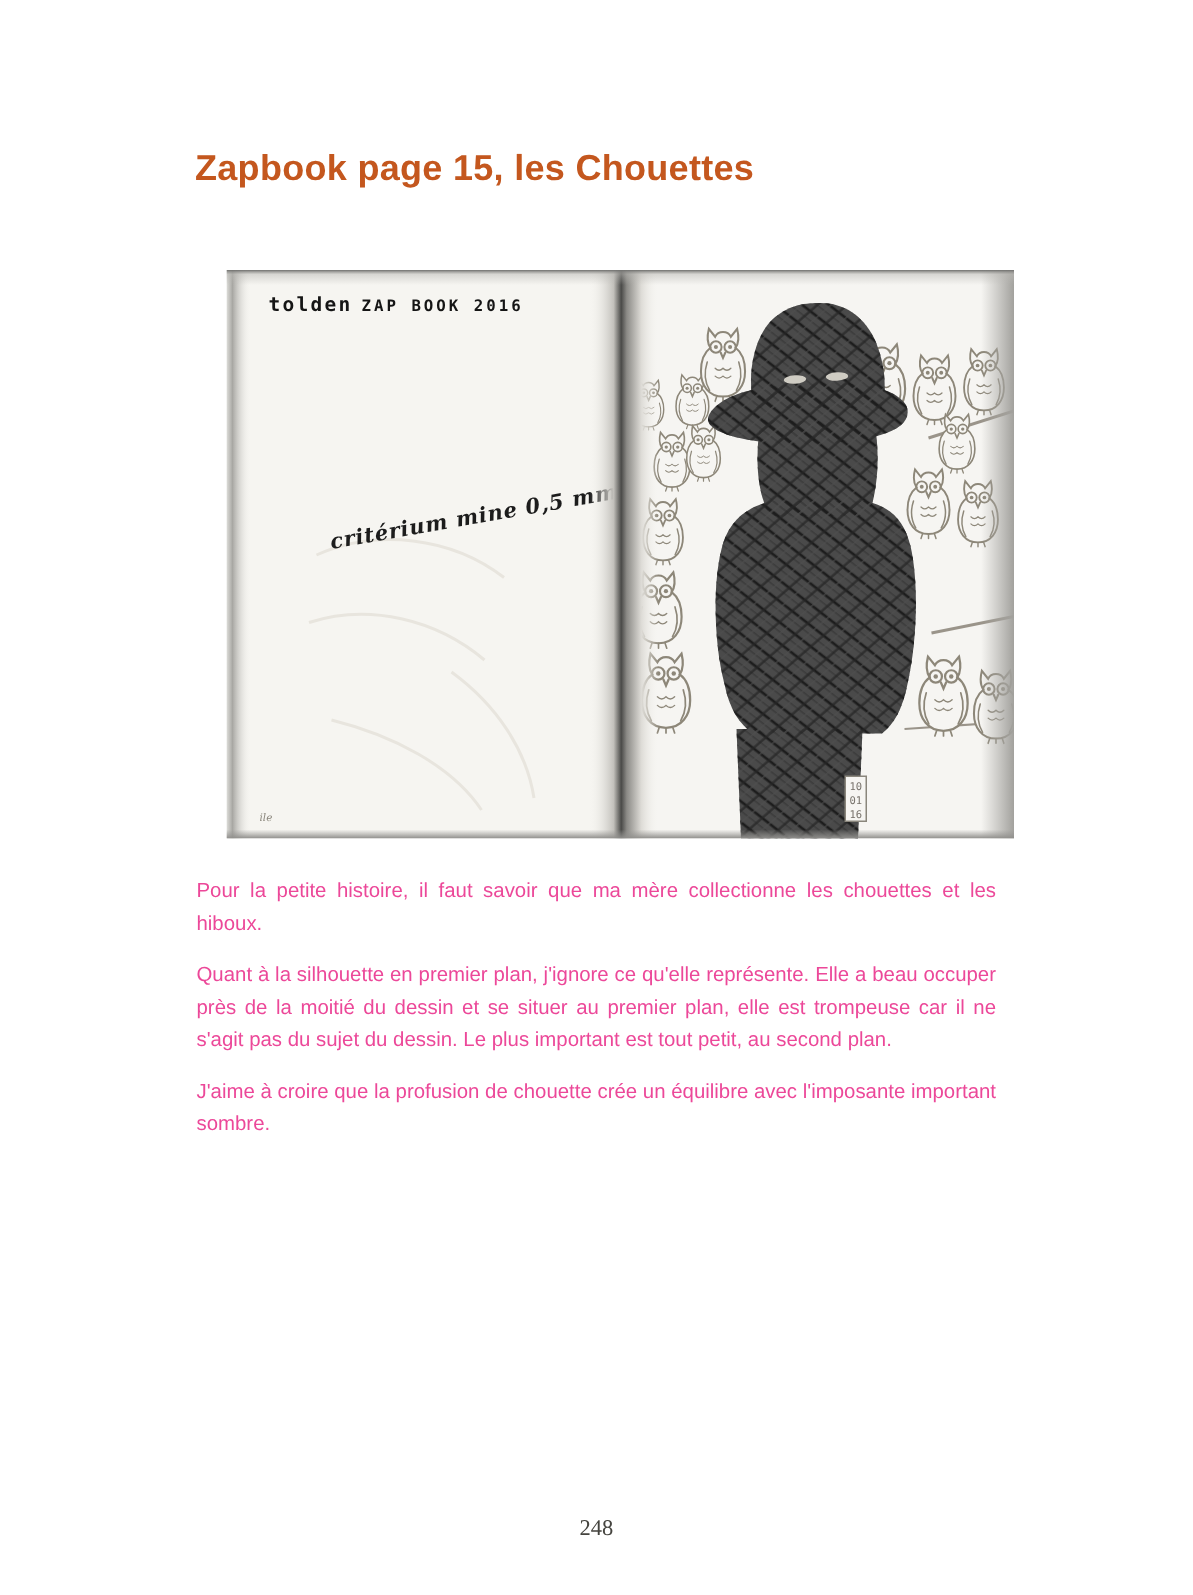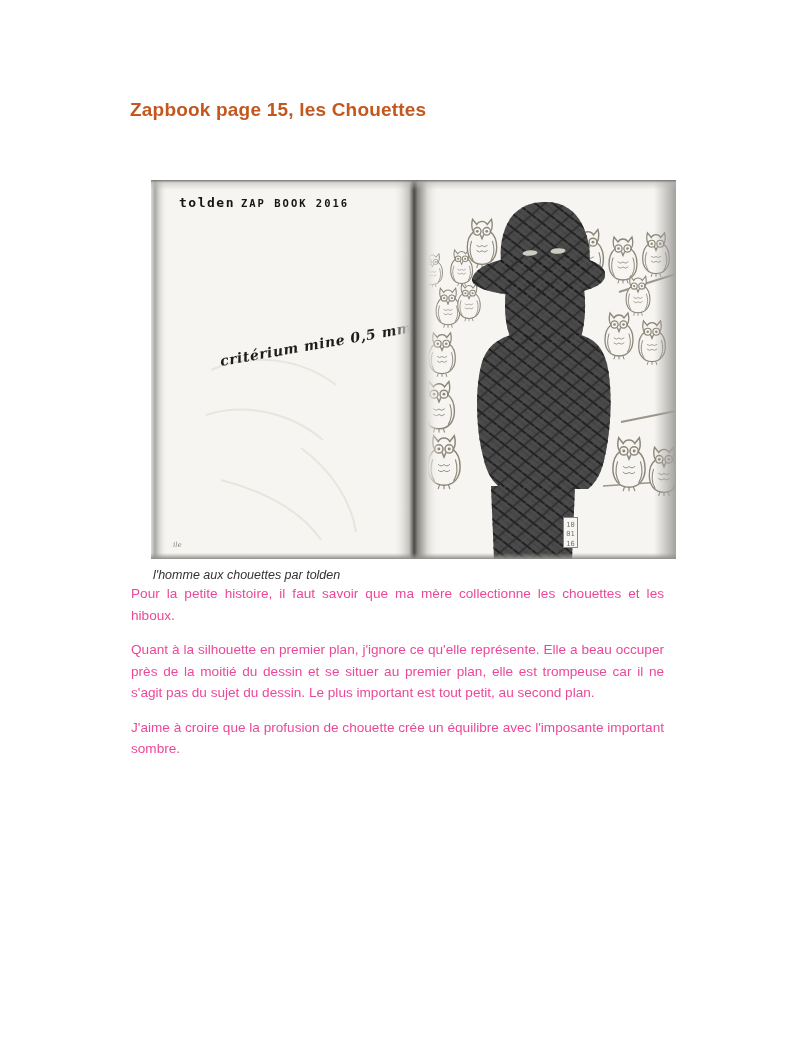--- a/index.html
+++ b/index.html
@@ -3,21 +3,21 @@
 <meta charset="utf-8">
 <style>
   html,body { margin:0; padding:0; }
   body {
     width:795px; height:1063px; background:#ffffff; position:relative;
     font-family:"Liberation Sans", sans-serif; overflow:hidden;
   }
   .doc { position:absolute; inset:0; }
   .title {
     position:absolute; left:130px; top:99px; margin:0;
-    font-size:19px; font-weight:bold; color:#c4571e; letter-spacing:0.2px;
+    font-size:24px; font-weight:bold; color:#c4571e; letter-spacing:0.2px;
   }
   figure.scan-figure { position:absolute; left:135px; top:164px; margin:16px; }
   figure.scan-figure svg { display:block; }
   figcaption.caption {
     margin:9px 0 0 2px; font-style:italic; font-size:12.5px; color:#333333;
   }
   .bodytext { position:absolute; left:131px; top:583px; width:533px; }
   .bodytext p {
     margin:0 0 13px 0; font-size:13.6px; line-height:21.5px;
     color:#ec4899; text-align:justify;
@@ -171,23 +171,23 @@
           <text x="419.5" y="365.5" font-size="7" fill="#76716a" text-anchor="middle" font-family="DejaVu Sans Mono, monospace">16</text>
         </g>
       </g>
 
       <rect x="242" y="0" width="46" height="379" fill="url(#gutter)"></rect>
       <rect x="0" y="0" width="16" height="379" fill="url(#leftEdge)"></rect>
       <rect x="503" y="0" width="22" height="379" fill="url(#rightEdge)"></rect>
       <rect x="0" y="0" width="525" height="10" fill="url(#topEdge)"></rect>
       <rect x="0" y="373" width="525" height="6" fill="url(#bottomEdge)"></rect>
     </svg>
-    <figcaption class="caption">l'homme aux chouettes par tolden</figcaption>
   </figure>
 
   <section class="bodytext">
     <p>Pour la petite histoire, il faut savoir que ma mère collectionne les chouettes et les hiboux.</p>
     <p>Quant à la silhouette en premier plan, j'ignore ce qu'elle représente. Elle a beau occuper près de la moitié du dessin et se situer au premier plan, elle est trompeuse car il ne s'agit pas du sujet du dessin. Le plus important est tout petit, au second plan.</p>
     <p>J'aime à croire que la profusion de chouette crée un équilibre avec l'imposante important sombre.</p>
   </section>
 
+  <div class="pageno">248</div>
 
 </main>
 
 </body></html>

